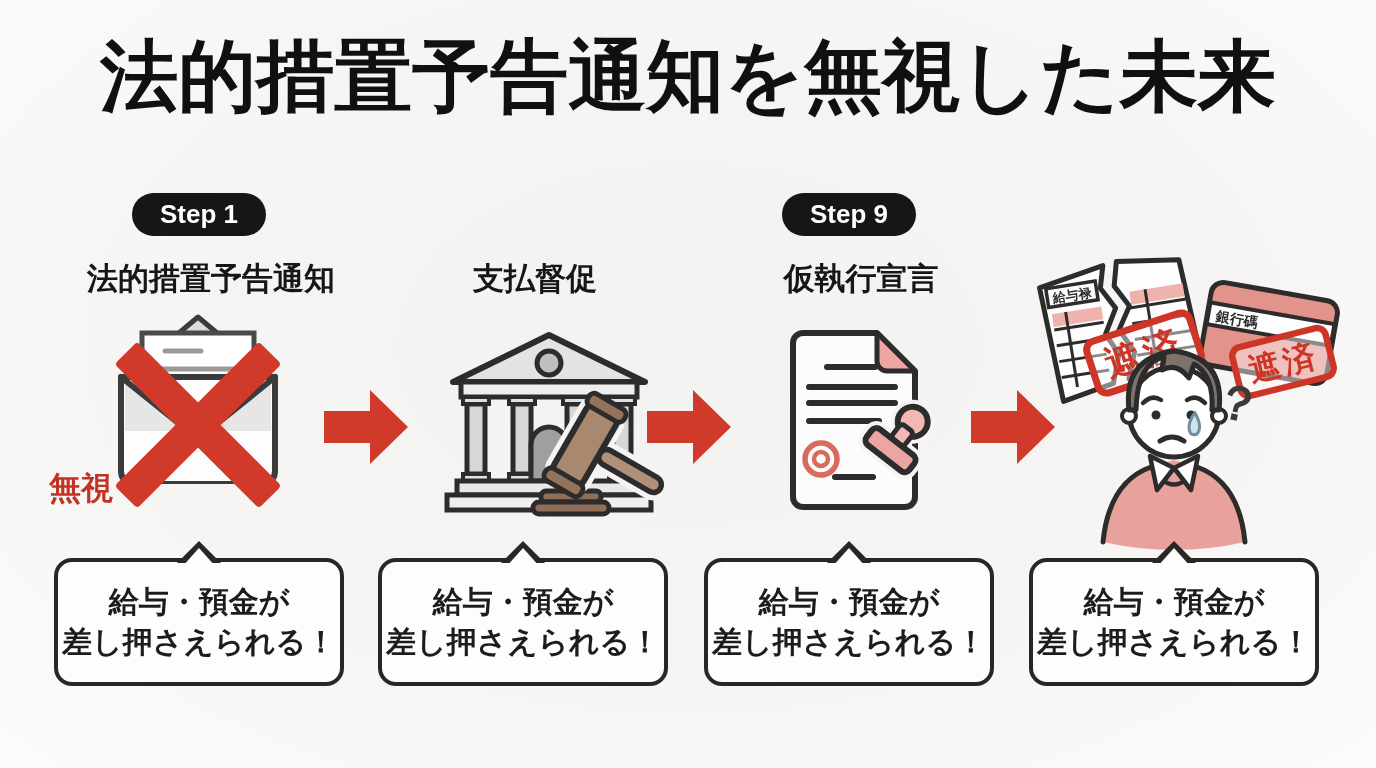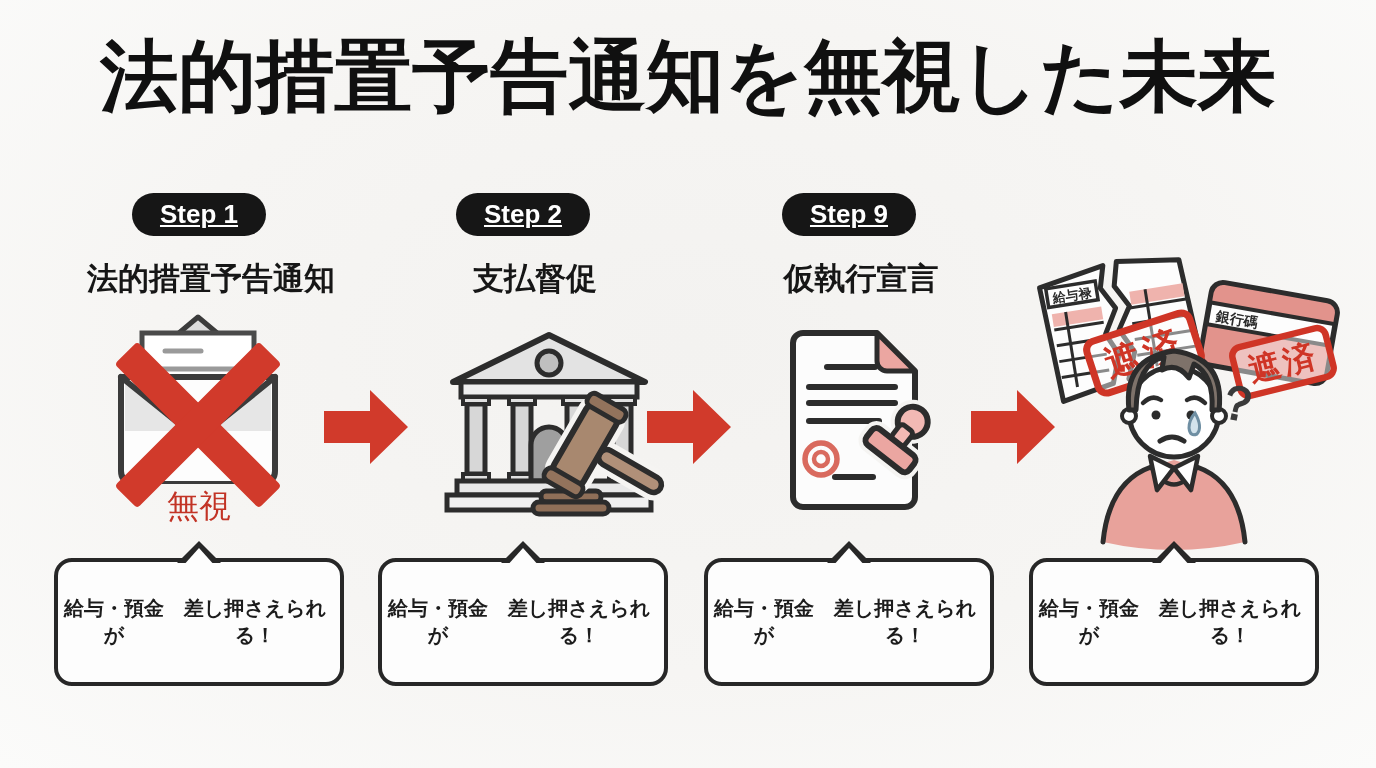--- a/index.html
+++ b/index.html
@@ -18,37 +18,37 @@
     letter-spacing:0px;line-height:1.2;
   }
   .step{position:absolute;top:0;bottom:0;}
   .step-1{left:49px;width:300px;}
   .step-2{left:373px;width:300px;}
   .step-3{left:699px;width:300px;}
   .step-4{left:1024px;width:300px;}
   .pill{
     position:absolute;top:193px;left:50%;transform:translateX(-50%);
     background:#161616;color:#ffffff;border-radius:24px;
-    font-size:26px;font-weight:bold;padding:6px 28px;white-space:nowrap;text-decoration:underline;
+    font-size:26px;font-weight:bold;padding:6px 28px;white-space:nowrap;
   }
   .step-label{
     position:absolute;top:258px;left:12px;width:100%;text-align:center;
     font-size:31px;font-weight:800;color:#161616;white-space:nowrap;
   }
   .icon-box{position:absolute;}
   .caption{
-    position:absolute;top:485px;left:0;width:100%;text-align:center;
-    font-size:32px;font-weight:400;color:#c23325;
+    position:absolute;top:467px;left:0;width:100%;
+    font-size:32px;font-weight:700;color:#c23325;
   }
   .bubble{
     position:absolute;top:558px;left:50%;transform:translateX(-50%);
     width:290px;height:128px;background:#fdfdfd;
     border:4px solid #272727;border-radius:18px;box-sizing:border-box;
-    display:flex;flex-direction:row;justify-content:center;align-items:center;
-    font-size:20px;font-weight:800;color:#1c1c1c;line-height:1.35;text-align:center;
+    display:flex;flex-direction:column;justify-content:center;align-items:center;
+    font-size:30px;font-weight:800;color:#1c1c1c;line-height:1.35;text-align:center;
   }
   .bubble-pointer{position:absolute;top:-21px;left:50%;transform:translateX(-50%);width:44px;height:22px;}
   .bubble-pointer::before{
     content:"";position:absolute;left:0;top:0;width:0;height:0;
     border-left:22px solid transparent;border-right:22px solid transparent;
     border-bottom:22px solid #272727;
   }
   .bubble-pointer::after{
     content:"";position:absolute;left:5px;top:7px;width:0;height:0;
     border-left:17px solid transparent;border-right:17px solid transparent;
@@ -91,21 +91,20 @@
     </div>
     <div class="caption">無視</div>
     <div class="bubble">
       <span class="bubble-pointer"></span>
       <span>給与・預金が</span>
       <span>差し押さえられる！</span>
     </div>
   </div>
 
   <div class="step step-2">
-    <div class="pill">Step 2</div>
     <div class="step-label">支払督促</div>
     <div class="icon-box" style="left:64px;top:325px;">
       <svg width="225" height="200" viewBox="0 0 225 200">
         <polygon points="16,57 112,10 208,57" fill="#e3e3e3" stroke="#2c2c2c" stroke-width="6" stroke-linejoin="round"></polygon>
         <circle cx="112" cy="38" r="12" fill="#bfbfbf" stroke="#2c2c2c" stroke-width="5"></circle>
         <rect x="24" y="57" width="176" height="15" fill="#eeeeee" stroke="#2c2c2c" stroke-width="5"></rect>
         <g fill="#d7d7d7" stroke="#2c2c2c" stroke-width="5">
           <rect x="30" y="79" width="18" height="70"></rect>
           <rect x="76" y="79" width="18" height="70"></rect>
           <rect x="130" y="79" width="18" height="70"></rect>

